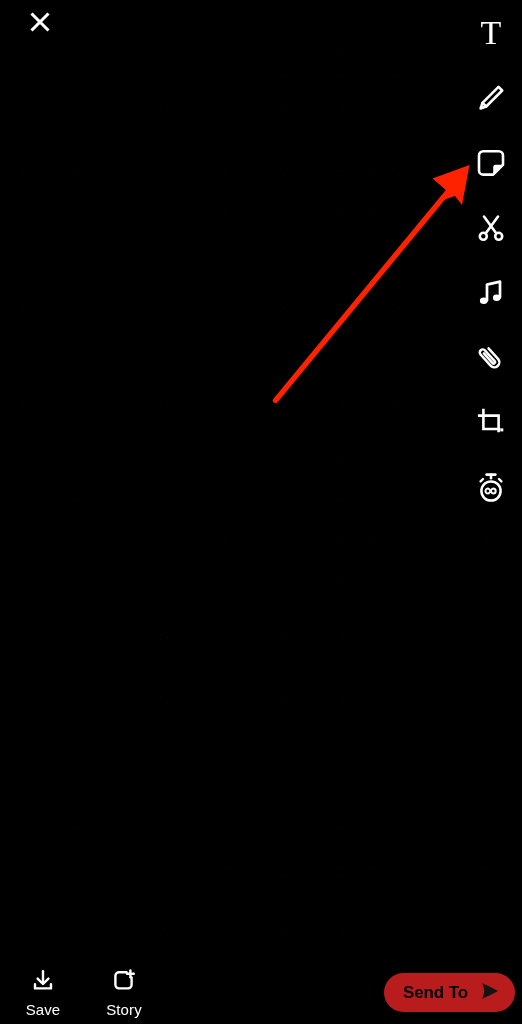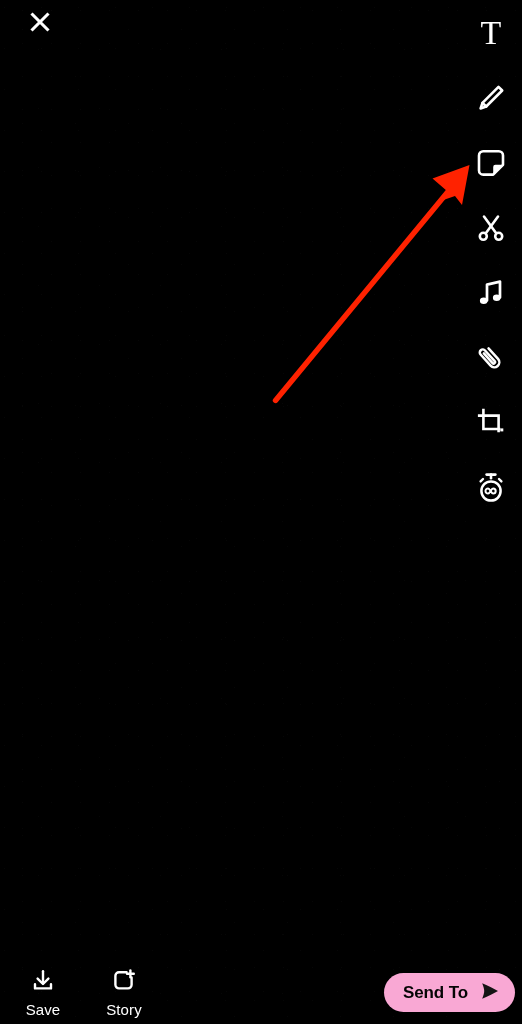--- a/index.html
+++ b/index.html
@@ -117,21 +117,21 @@
   #action-save { left: 10px; }
   #action-story { left: 91px; }
 
   #send-to-button {
     position: absolute;
     right: 7px;
     bottom: 12px;
     height: 39px;
     padding: 0 15px 0 19px;
     border-radius: 20px;
-    background: #f9a8d4;
+    background: #b91c1c;
     display: flex;
     align-items: center;
     gap: 11px;
     cursor: pointer;
     border: none;
   }
   #send-to-label {
     color: #050505;
     font-size: 17px;
     font-weight: bold;

